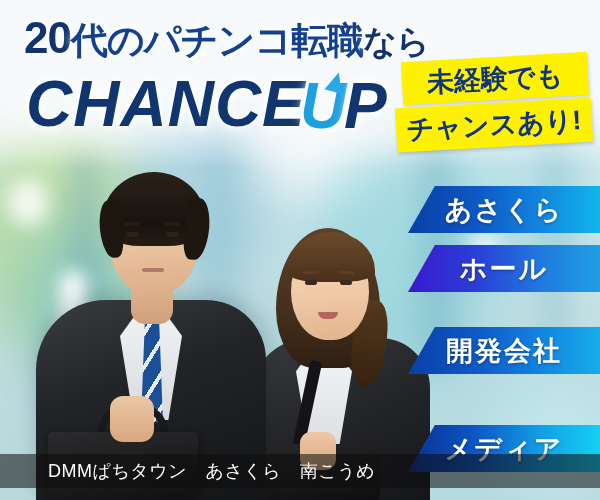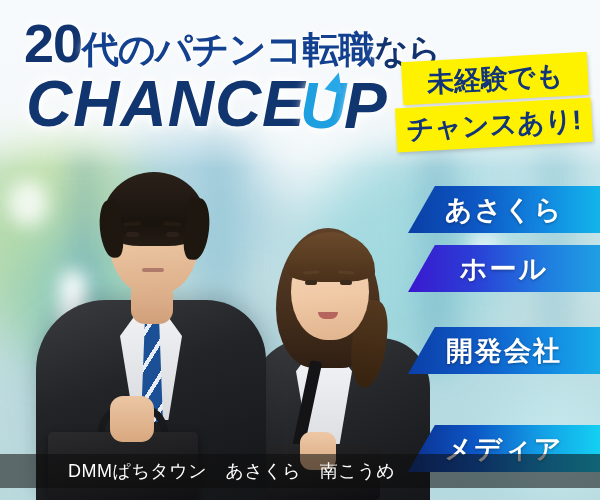--- a/index.html
+++ b/index.html
@@ -165,21 +165,21 @@
     background:linear-gradient(180deg,#f7fafc 0%,#f6f9fb 55%,rgba(246,249,251,.55) 80%,rgba(246,249,251,0) 100%);
   }
 
   
   .headline{
     position:absolute;left:24px;top:16px;width:420px;
     color:#11336e;font-weight:bold;letter-spacing:-1px;
     font-size:40px;line-height:1;white-space:nowrap;
     text-shadow:0 0 6px #fff,0 0 12px #fff,1px 1px 0 #fff;
   }
-  .headline .num{font-size:54px;}
+  .headline .num{font-size:44px;}
   .headline .mid{font-size:37px;color:#13418f;}
   .headline .tail{font-size:33px;}
 
   .chance{
     position:absolute;left:26px;top:72px;
     font-size:64px;font-weight:bold;font-style:italic;
     letter-spacing:1px;color:#11356f;line-height:1;
     text-shadow:0 0 8px #fff,0 0 16px #fff,0 0 3px #fff;
   }
   .upwrap{position:absolute;left:300px;top:70px;width:110px;height:74px;}
@@ -223,21 +223,21 @@
   .bar4{top:365px;background:linear-gradient(90deg,#5a14e0 0%,#5d2de0 28%,#3a6ae2 60%,#2b9ae6 100%);}
   .bar5{top:425px;background:linear-gradient(90deg,#0a2f8e 0%,#0d57c6 35%,#13a0e6 70%,#14d0f2 100%);}
 
   
   .caption{
     position:absolute;left:0;top:454px;width:600px;height:34px;
     background:rgba(12,12,12,.55);
     display:flex;align-items:center;
   }
   .caption span{
-    color:#fff;font-size:18px;padding-left:48px;letter-spacing:.5px;white-space:nowrap;margin-left:20px;
+    color:#fff;font-size:18px;padding-left:48px;letter-spacing:.5px;white-space:nowrap;
   }
 </style>
 </head>
 <body>
 
 <div class="banner">
 
   <div class="bg">
     <div class="bg-sky"></div>
     <div class="blob b3"></div>

